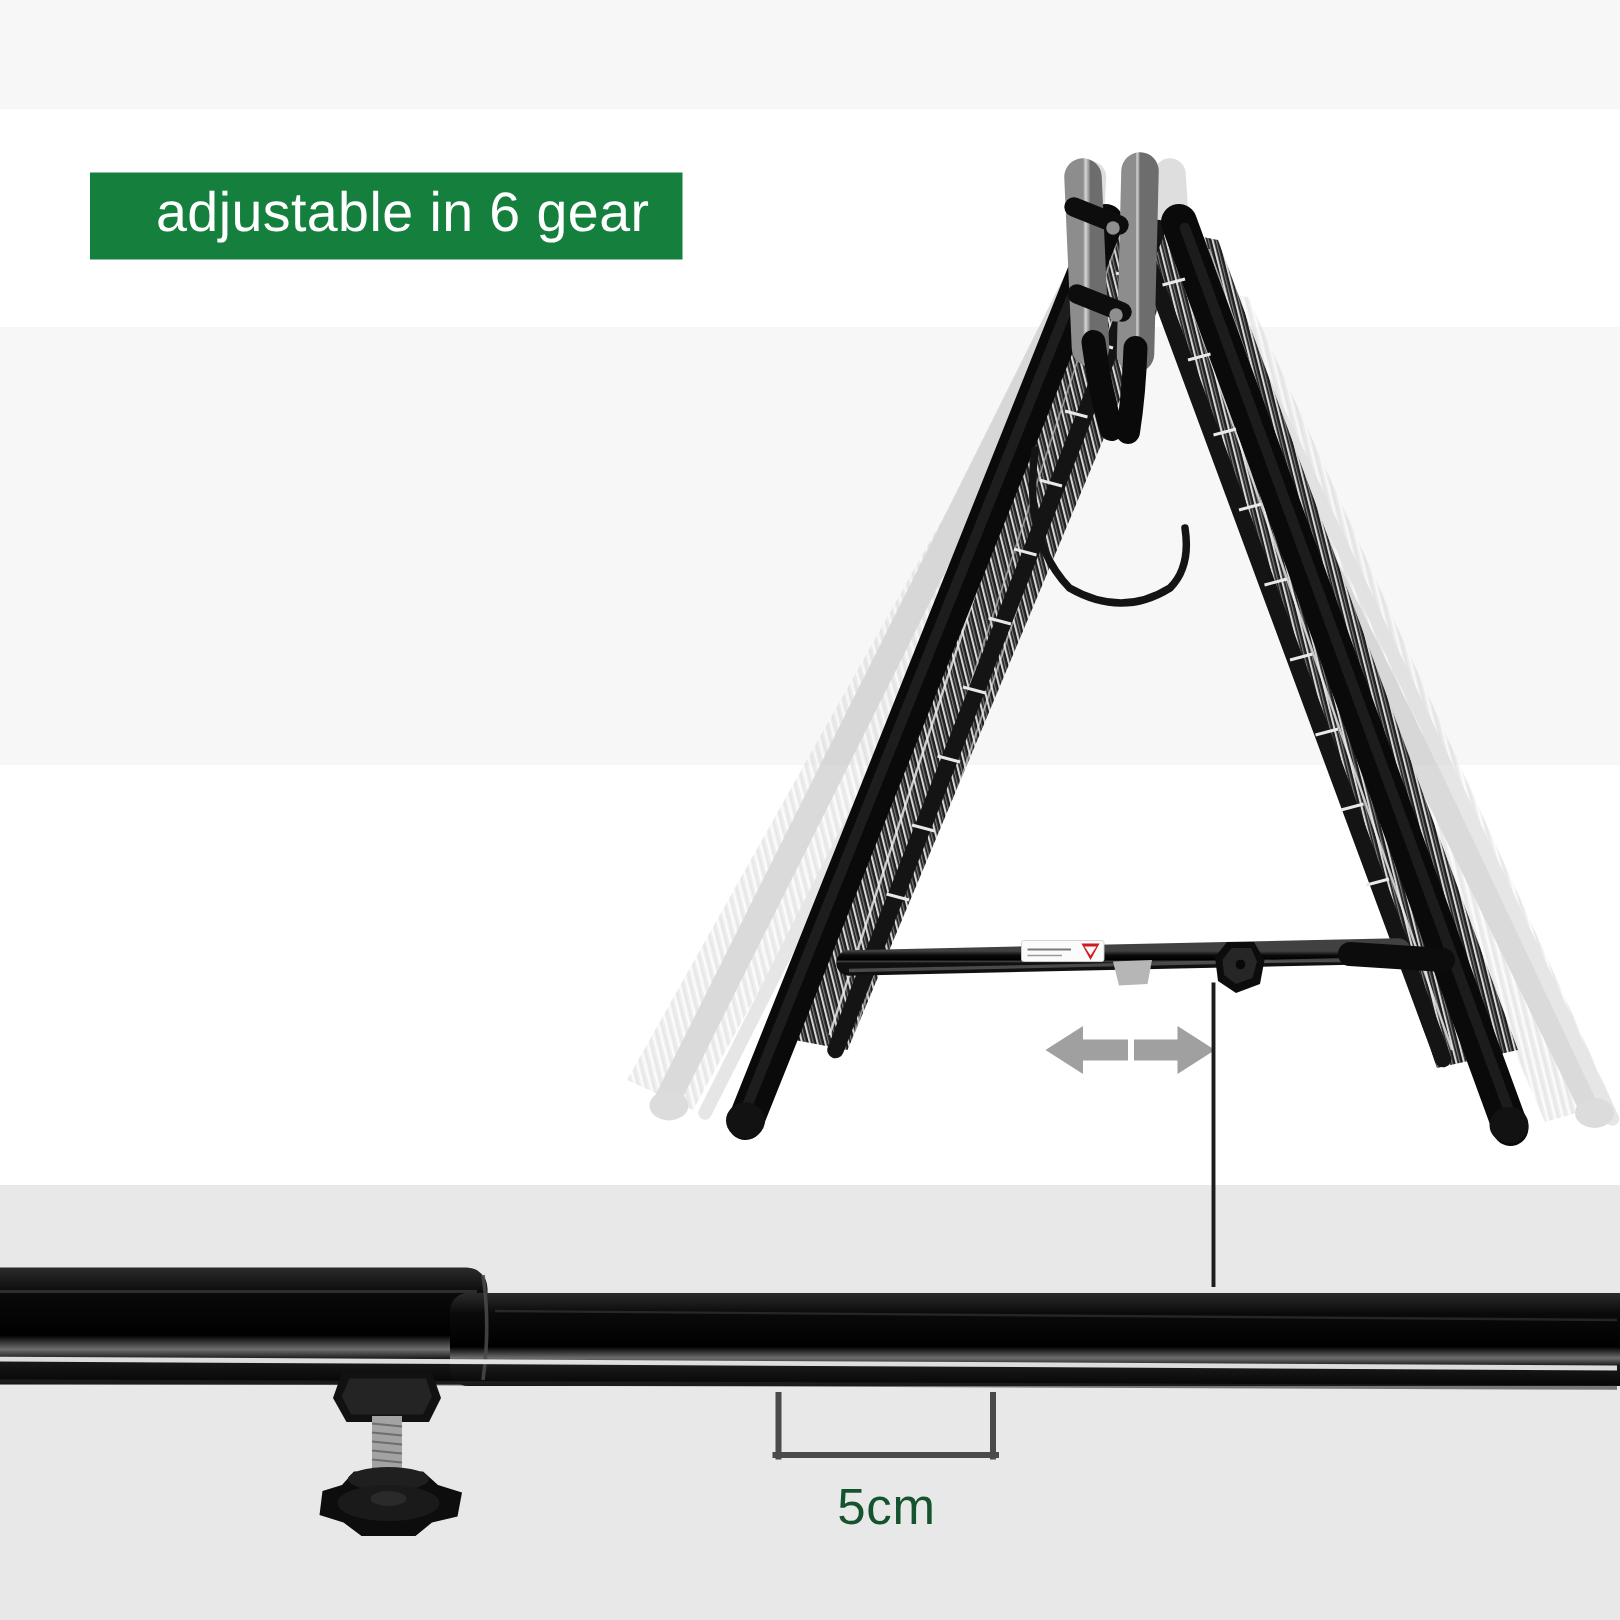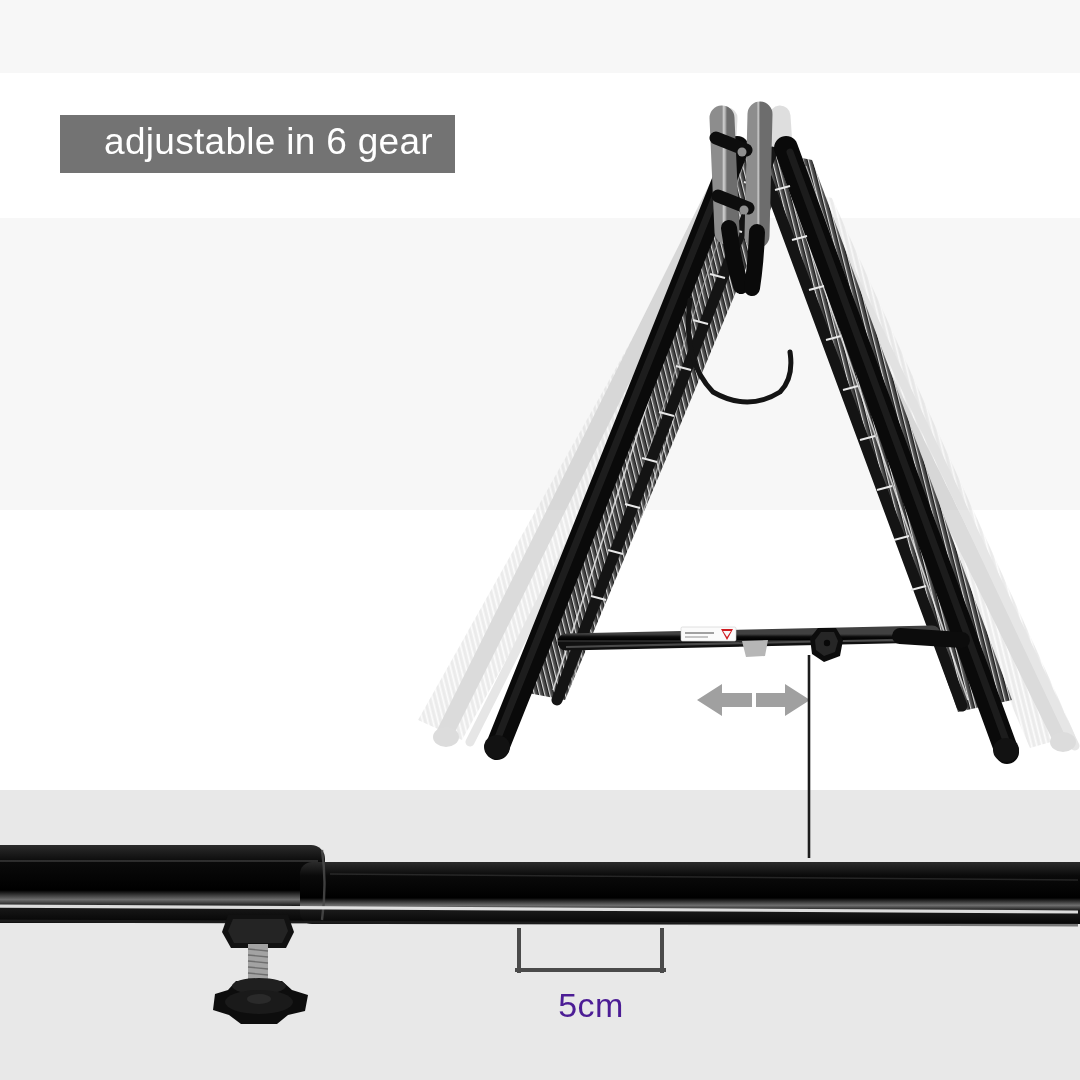--- a/index.html
+++ b/index.html
@@ -37,21 +37,21 @@
     color:#3a3a3a;
     letter-spacing:0.3px;
     padding-left:84px;
     line-height:1.35;
     white-space:nowrap;
   }
   #headline-badge {
     display:inline-block;
     margin-top:10px;
     margin-left:60px;
-    background:#737373;
+    background:#15803d;
     color:#ffffff;
     font-size:37px;
     font-weight:300;
     letter-spacing:0.3px;
     padding:5px 22px 9px 44px;
     line-height:1.18;
     white-space:nowrap;
   }
 
   
@@ -60,21 +60,21 @@
   
   #annotation-svg { position:absolute; left:0; top:0; width:1080px; height:1080px; }
 
   #dim-label {
     position:absolute;
     left:518px; top:986px;
     width:146px;
     text-align:center;
     font-size:34px;
     font-weight:400;
-    color:#4c1d95;
+    color:#14532d;
     letter-spacing:0.5px;
   }
 </style>
 </head>
 <body>
 
 <div id="stage">
 
   <div class="band" id="band-top"></div>
   <div class="band" id="band-white-1"></div>

